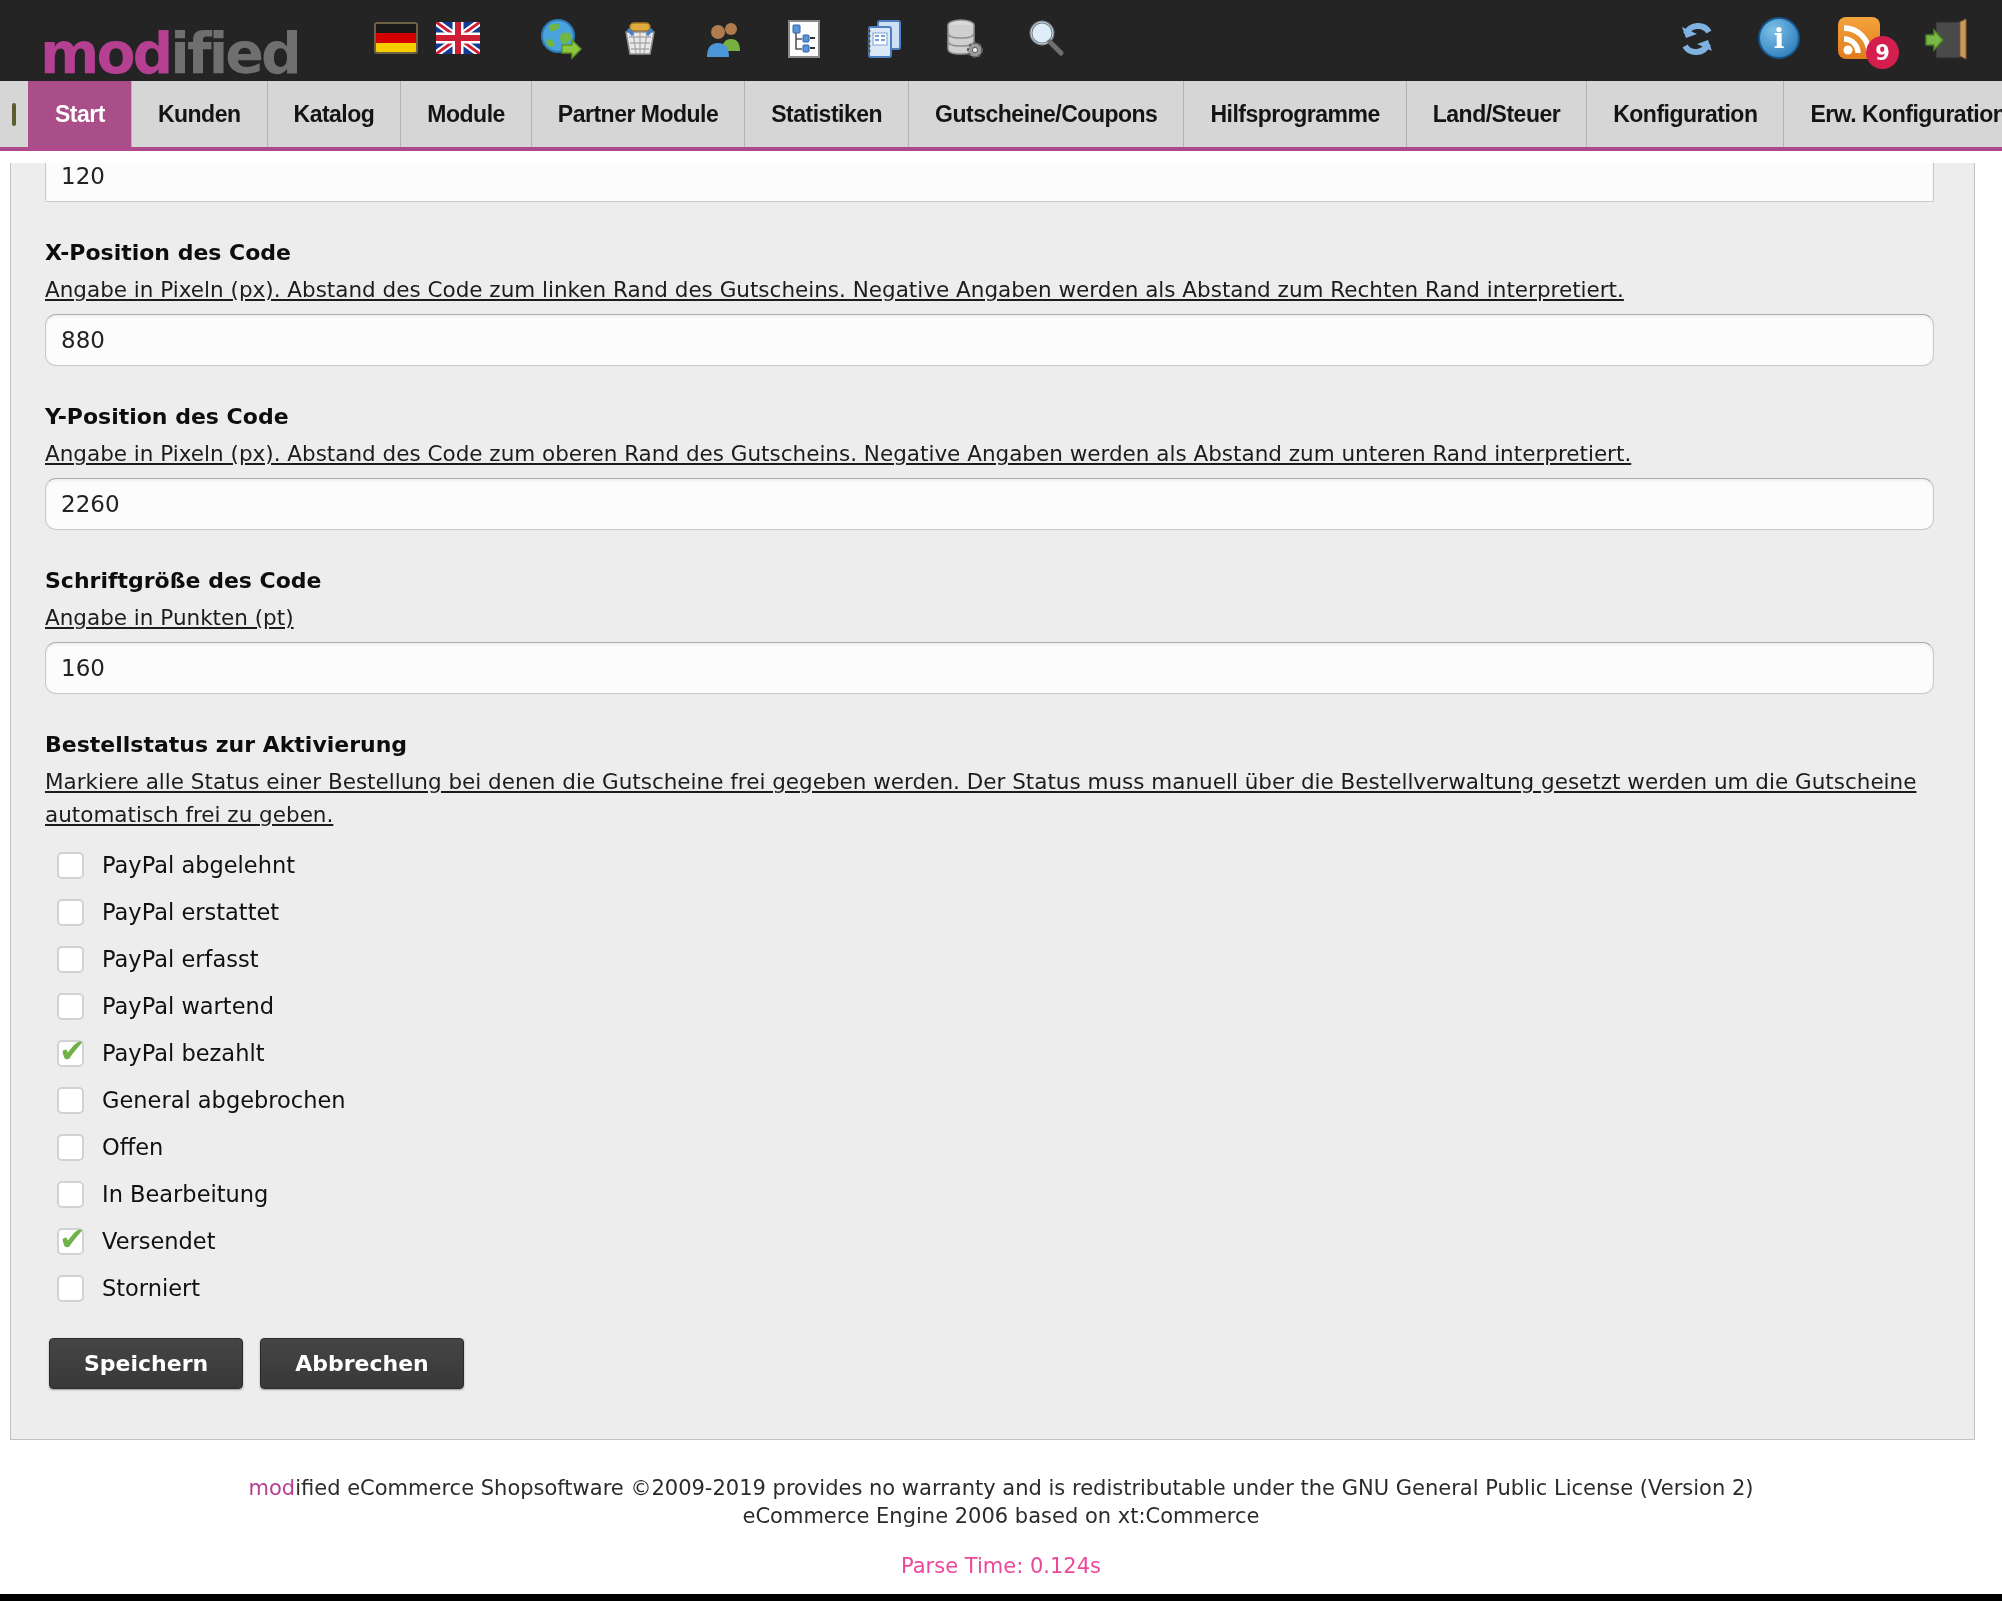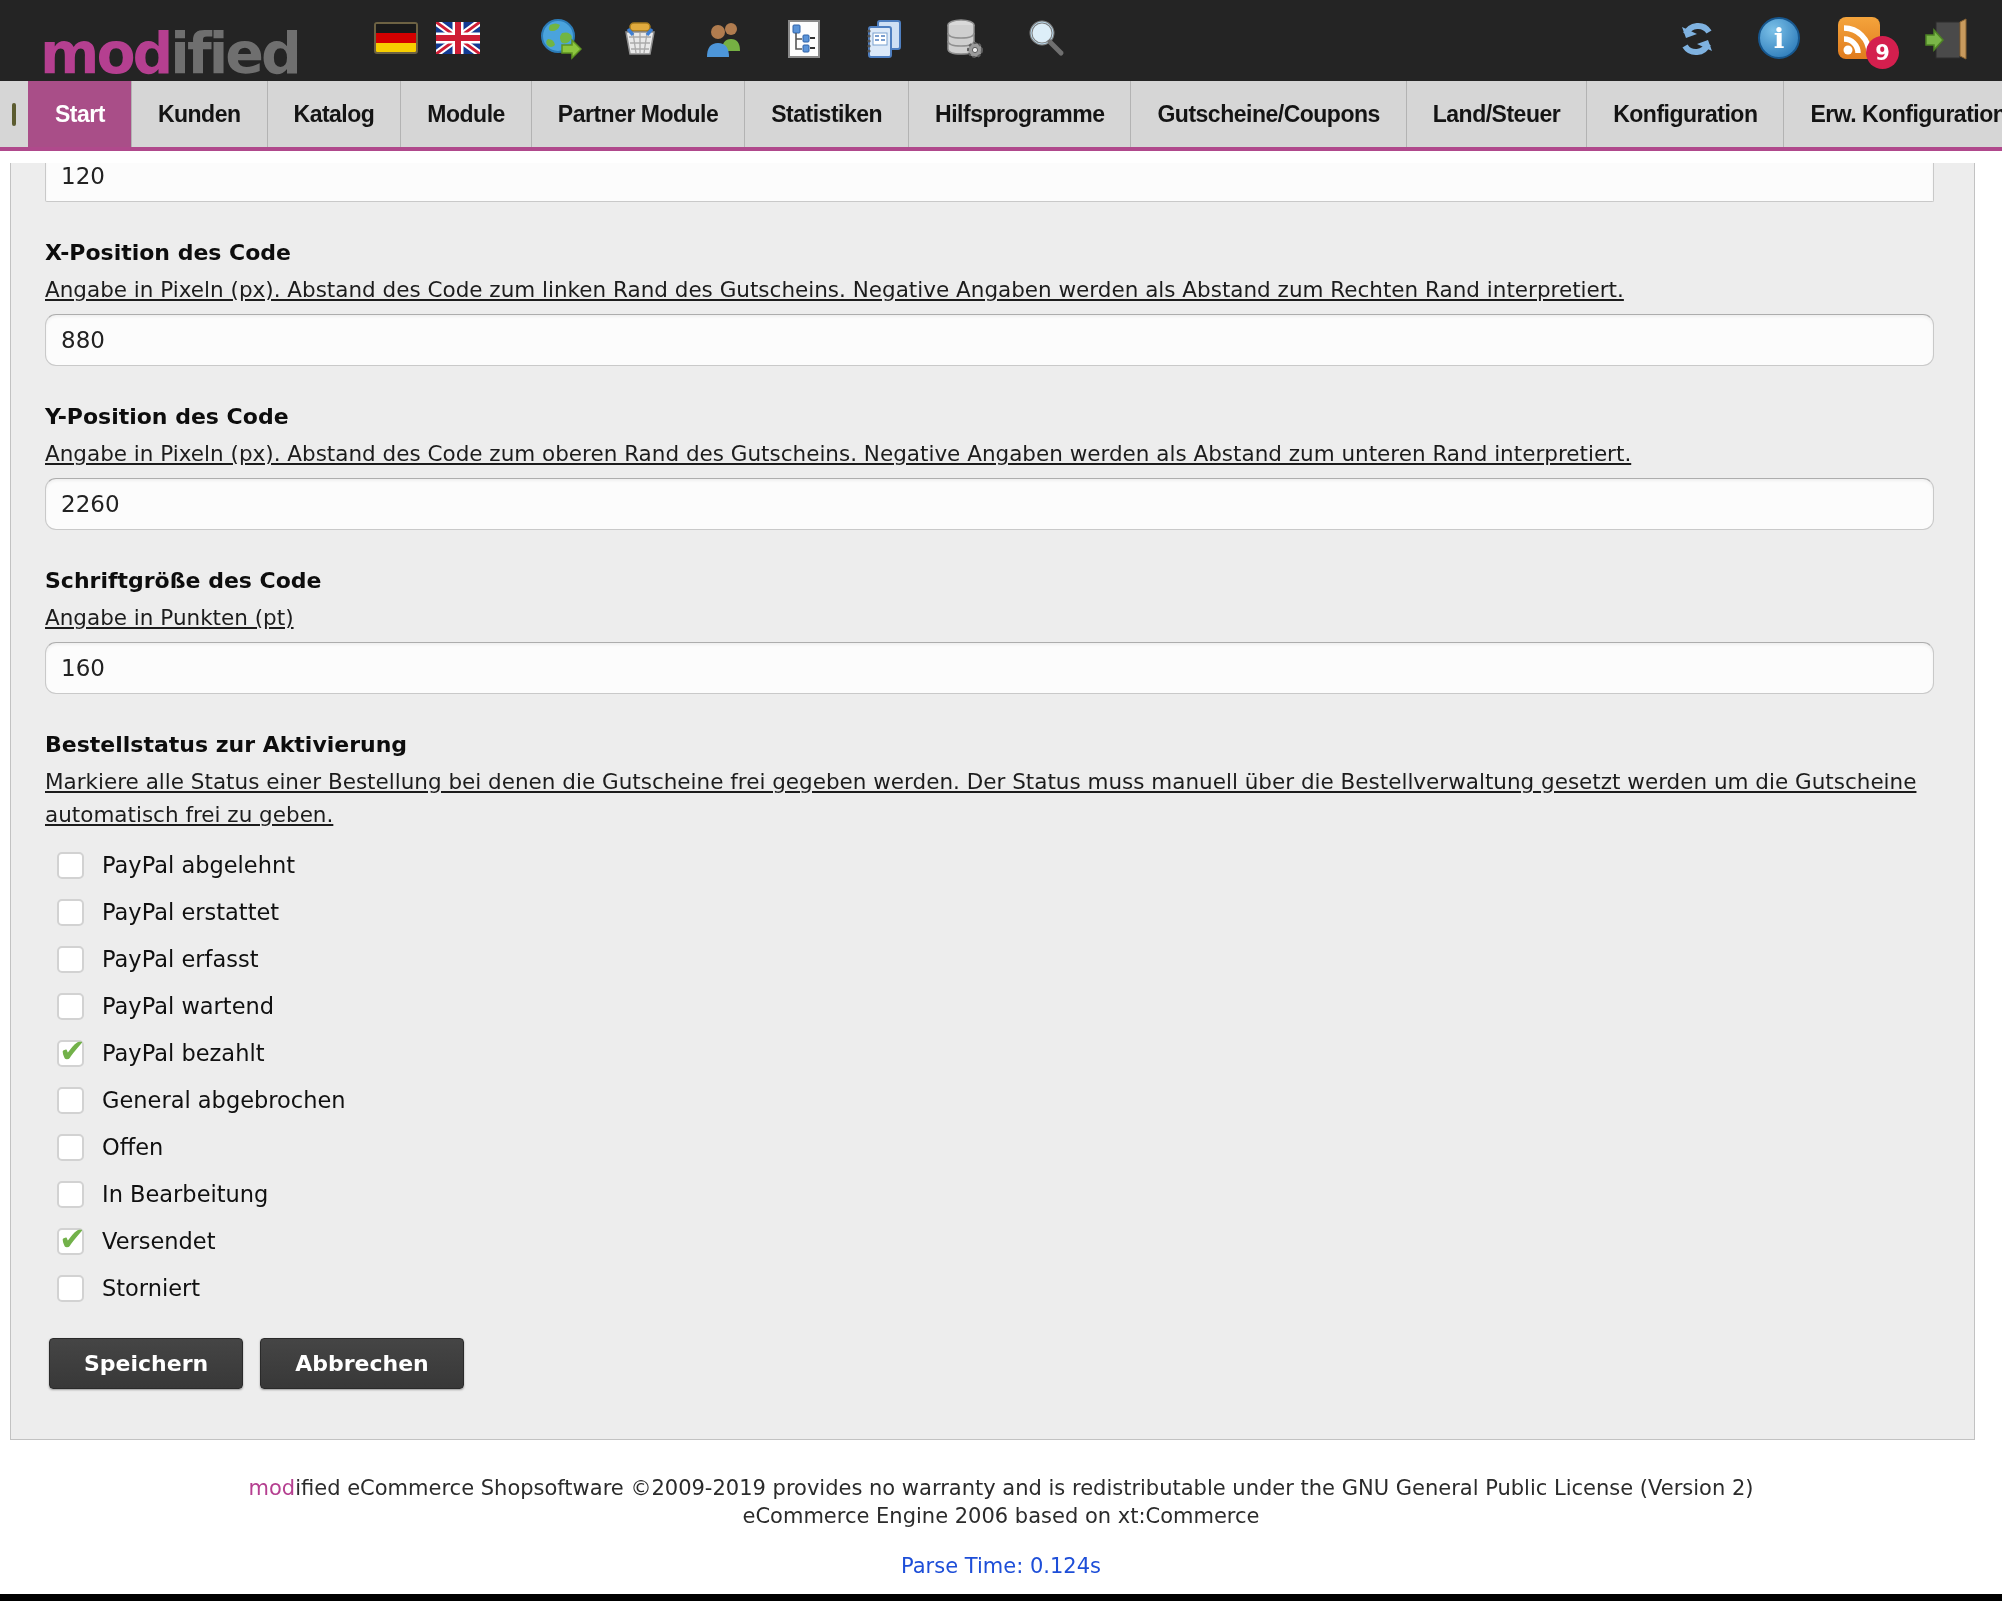--- a/index.html
+++ b/index.html
@@ -69,21 +69,21 @@
   .chk-label { margin-left:18px; font-size:22.5px; color:#101010; }
 
   .btn-row { margin:36px 0 0 4px; display:flex; gap:17px; }
   .btn { height:51px; background:linear-gradient(180deg,#454545,#383838); border:1px solid #2a2a2a; border-radius:4px;
          color:#fff; font-weight:bold; font-size:22px; font-family:"DejaVu Sans",sans-serif; padding:0 34px; cursor:pointer;
          box-shadow:0 1px 2px rgba(0,0,0,0.35); }
 
   
   .footer { text-align:center; padding-top:34px; font-size:21px; color:#2b2b2b; line-height:1.35; }
   .footer .logo-mod { letter-spacing:0; }
-  .parse { margin-top:22px; color:#1d4ed8; font-size:21px; }
+  .parse { margin-top:22px; color:#ec4899; font-size:21px; }
   .bottom-bar { position:absolute; left:0; bottom:0; width:100%; height:7px; background:#000; }
 </style>
 </head>
 <body>
 
 <div class="page">
 
   <header class="hdr">
     <div class="logo">
       <span class="logo-mod">mod</span><span class="logo-rest">ified</span>
@@ -204,22 +204,22 @@
       <div style="background:linear-gradient(180deg,#555,#111);"></div>
         <div style="background:linear-gradient(180deg,#e03a2f,#8c1208);"></div>
         <div style="background:linear-gradient(180deg,#ffd34d,#d8a200);"></div>
     </span>
     <div class="tab active">Start</div>
     <div class="tab">Kunden</div>
     <div class="tab">Katalog</div>
     <div class="tab">Module</div>
     <div class="tab">Partner Module</div>
     <div class="tab">Statistiken</div>
+    <div class="tab">Gutscheine/Coupons</div>
     <div class="tab">Hilfsprogramme</div>
-    <div class="tab">Gutscheine/Coupons</div>
     <div class="tab">Land/Steuer</div>
     <div class="tab">Konfiguration</div>
     <div class="tab">Erw. Konfiguration</div>
   </nav>
   <div class="accentline"></div>
 
   <main class="panel">
 
     <input class="tinput partial" type="text" value="120" style="">
 

